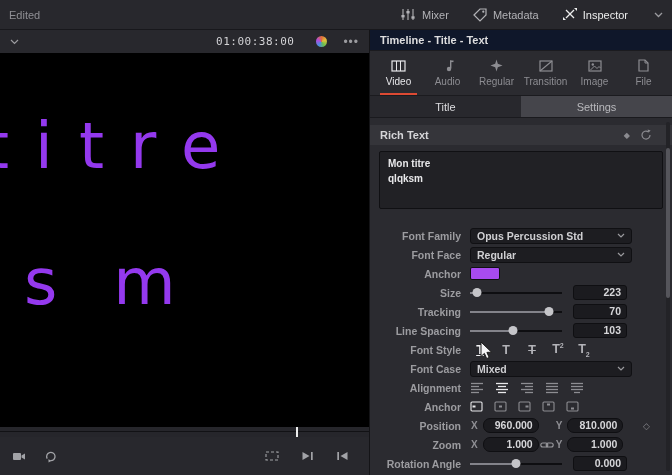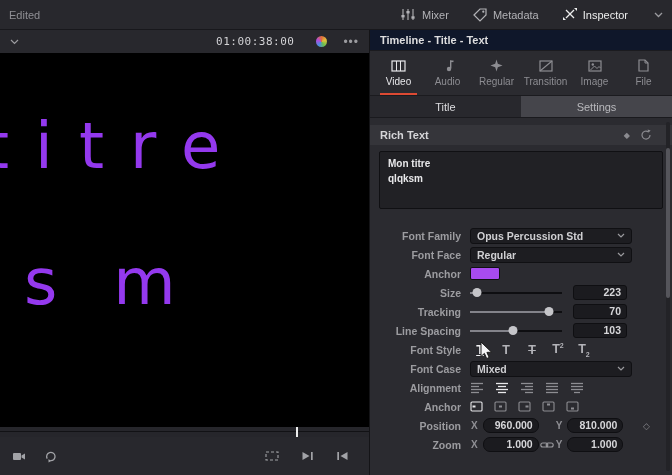--- a/index.html
+++ b/index.html
@@ -431,20 +431,29 @@
           <span class="gap16">
               <svg width="14" height="8" viewBox="0 0 14 8">
                 <rect x="0.8" y="2" width="7" height="4" rx="2" fill="none" stroke="currentColor" stroke-width="1.1"></rect>
                 <rect x="6.2" y="2" width="7" height="4" rx="2" fill="none" stroke="currentColor" stroke-width="1.1"></rect>
               </svg>
             </span>
           <span class="axis">Y</span>
           <div class="posbox">1.000</div>
         </div>
 
+        <div class="crow">
+          <span class="clabel">Rotation Angle</span>
+          <div class="slider">
+            <div class="sl-track"></div>
+            <div class="sl-fill" style="width:50%"></div>
+            <div class="sl-knob" style="left:50%"></div>
+          </div>
+          <div class="numbox">0.000</div>
+        </div>
 
       </div>
     </div>
 
     <div class="scrollbar">
       <div class="scroll-thumb"></div>
     </div>
   </div>
 </div>
 

